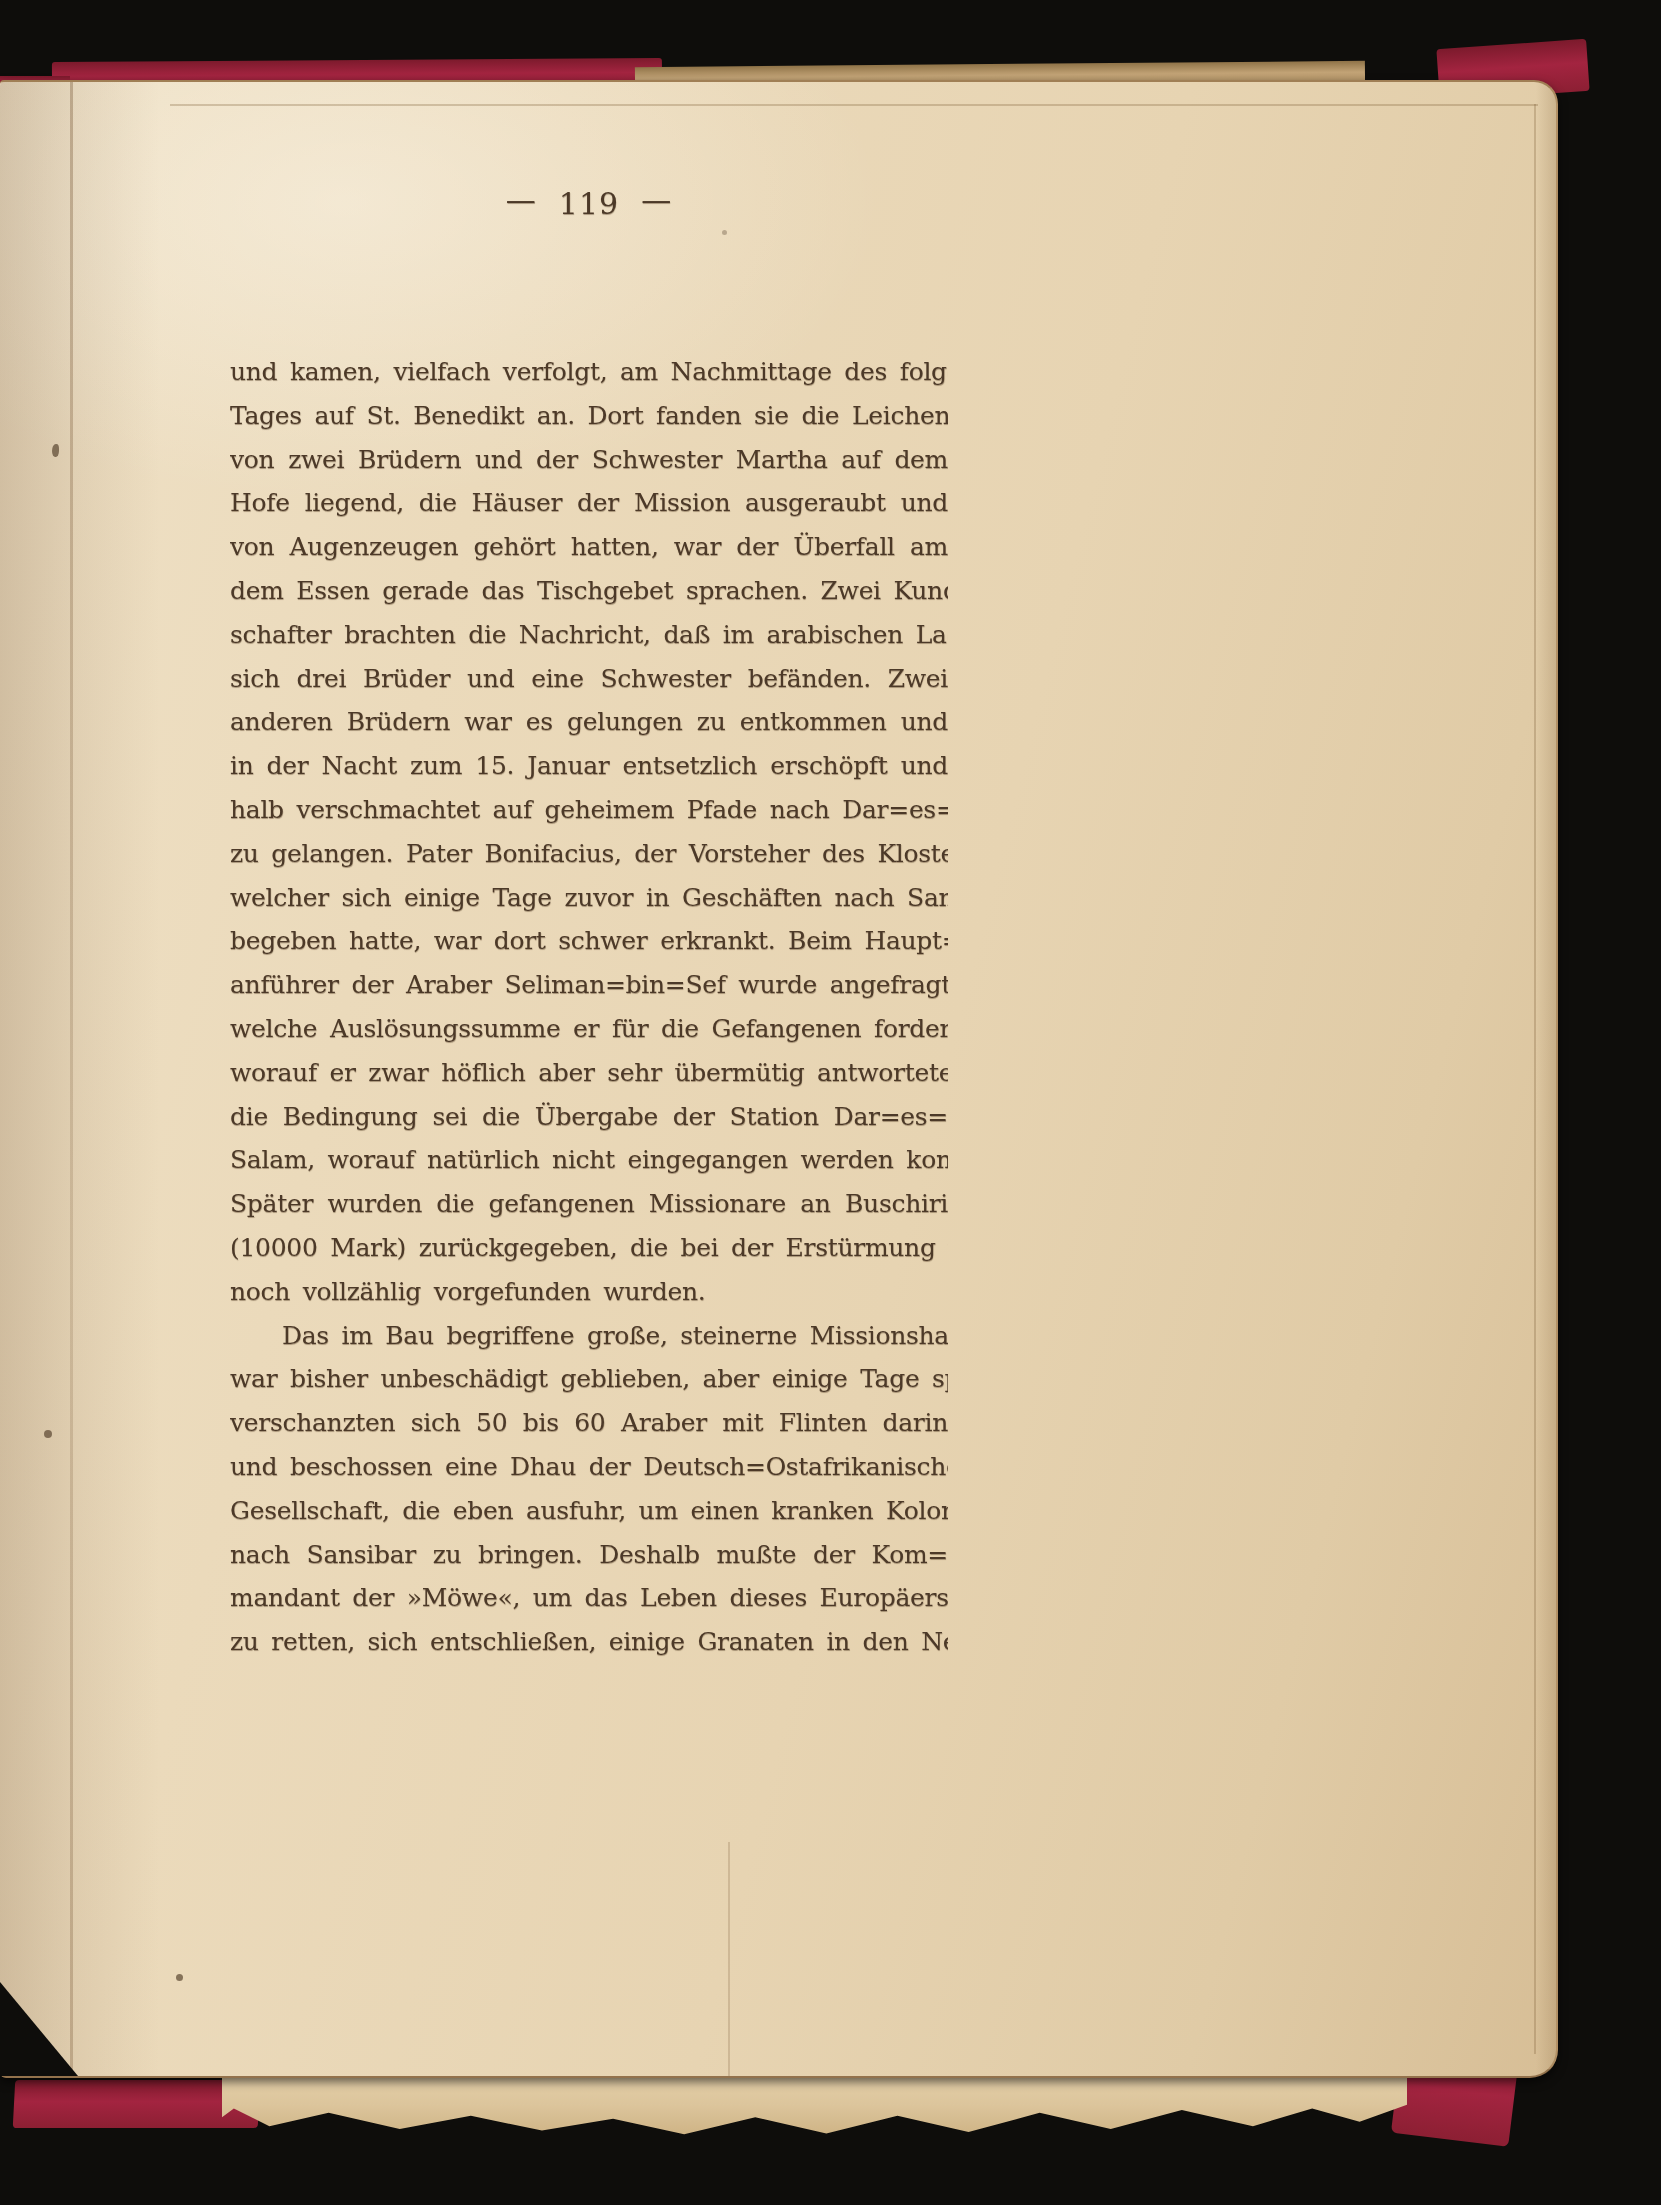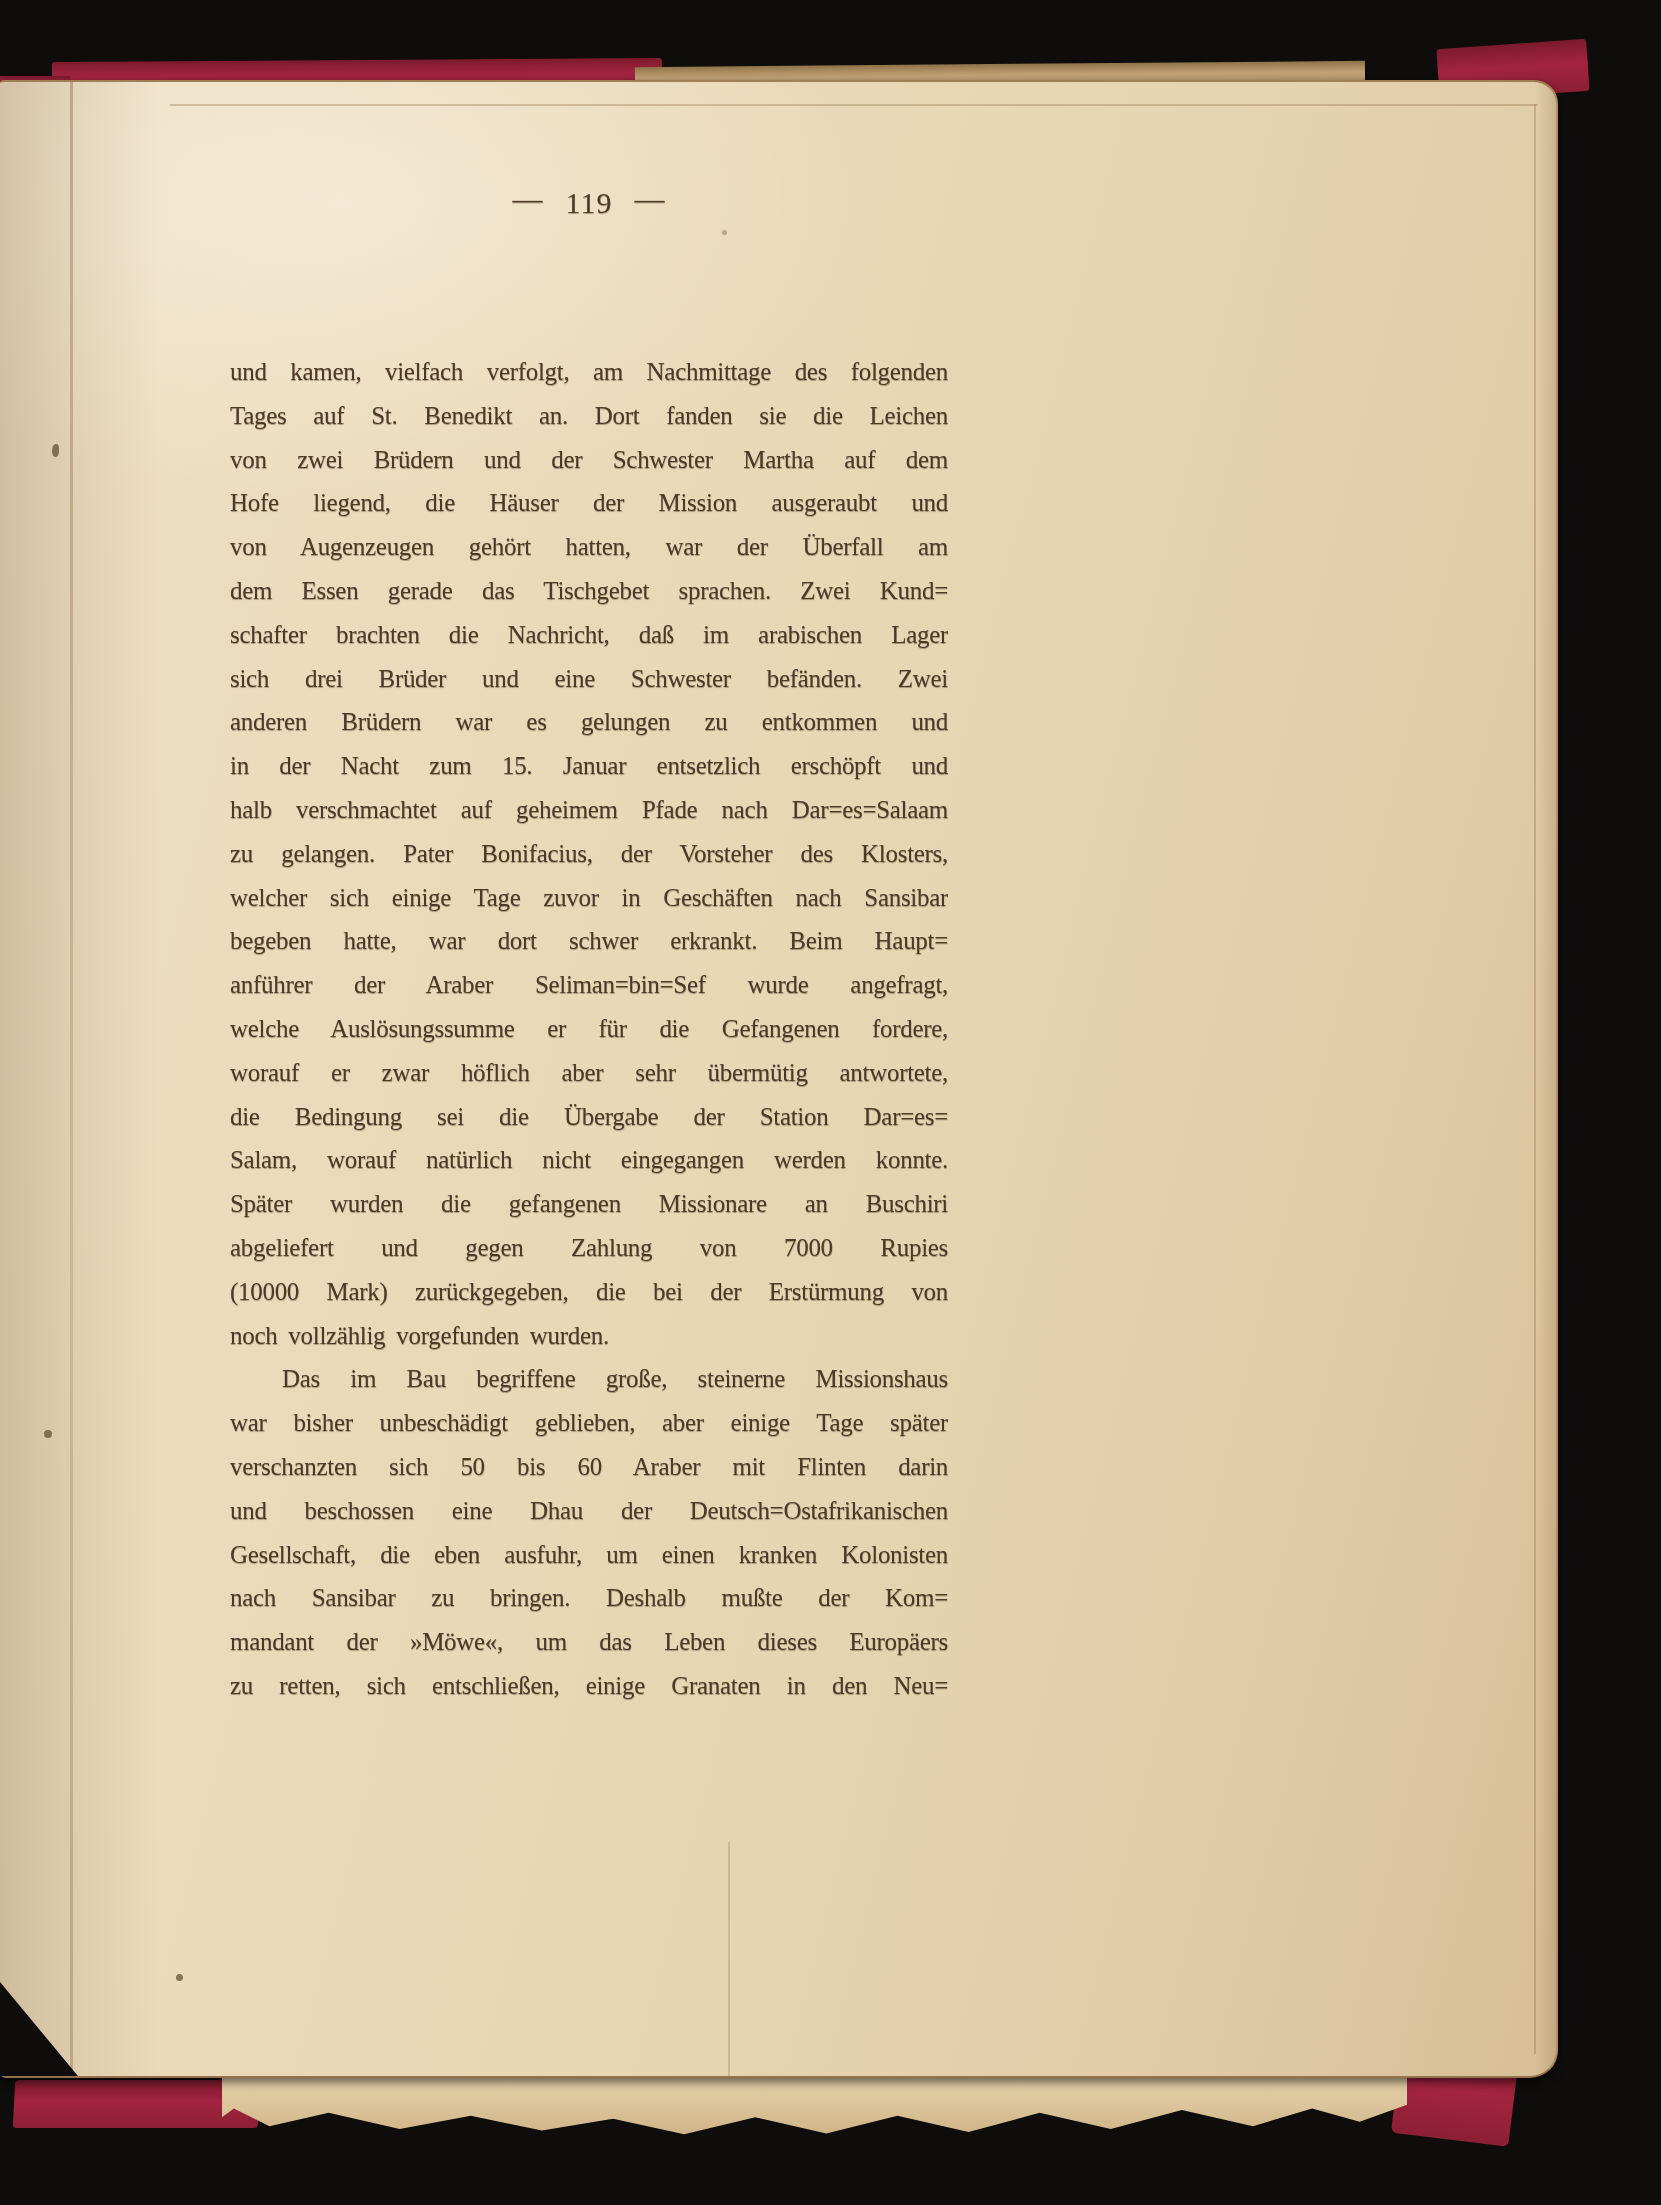--- a/index.html
+++ b/index.html
@@ -4,21 +4,21 @@
 <style>
   html, body {
     margin: 0;
     padding: 0;
     width: 1661px;
     height: 2205px;
     background: #0e0d0b;
     overflow: hidden;
     font-family: "DejaVu Serif", serif;
   }
-  .stage { position: absolute; inset: 0; font-family: Liberation Serif, serif; }
+  .stage { position: absolute; inset: 0; }
 
   
   .cover-red {
     position: absolute;
     background: linear-gradient(180deg, #7c1a2c 0%, #a32440 45%, #8c1f33 100%);
   }
   .cover-top-left   { left: 52px;  top: 60px;  width: 610px; height: 32px; transform: rotate(-0.4deg); border-radius: 3px; }
   .cover-top-sliver { left: 0px;   top: 76px;  width: 70px;  height: 14px; }
   .cover-top-right  { left: 1438px; top: 44px; width: 150px; height: 52px; transform: rotate(-4deg); border-radius: 4px; }
   .cover-bottom-left{ left: 14px;  top: 2080px; width: 245px; height: 48px; transform: skewX(-3deg); border-radius: 4px; }
@@ -159,21 +159,20 @@
         <div class="line">halb verschmachtet auf geheimem Pfade nach Dar=es=Salaam</div>
         <div class="line">zu gelangen. Pater Bonifacius, der Vorsteher des Klosters,</div>
         <div class="line">welcher sich einige Tage zuvor in Geschäften nach Sansibar</div>
         <div class="line">begeben hatte, war dort schwer erkrankt. Beim Haupt=</div>
         <div class="line">anführer der Araber Seliman=bin=Sef wurde angefragt,</div>
         <div class="line">welche Auslösungssumme er für die Gefangenen fordere,</div>
         <div class="line">worauf er zwar höflich aber sehr übermütig antwortete,</div>
         <div class="line">die Bedingung sei die Übergabe der Station Dar=es=</div>
         <div class="line">Salam, worauf natürlich nicht eingegangen werden konnte.</div>
         <div class="line">Später wurden die gefangenen Missionare an Buschiri</div>
-        <div class="line">abgeliefert und gegen Zahlung von 7000 Rupies</div>
         <div class="line">(10000 Mark) zurückgegeben, die bei der Erstürmung von</div>
         <div class="line para-end">noch vollzählig vorgefunden wurden.</div>
       </div>
       <div class="para">
         <div class="line indent">Das im Bau begriffene große, steinerne Missionshaus</div>
         <div class="line">war bisher unbeschädigt geblieben, aber einige Tage später</div>
         <div class="line">verschanzten sich 50 bis 60 Araber mit Flinten darin</div>
         <div class="line">und beschossen eine Dhau der Deutsch=Ostafrikanischen</div>
         <div class="line">Gesellschaft, die eben ausfuhr, um einen kranken Kolonisten</div>
         <div class="line">nach Sansibar zu bringen. Deshalb mußte der Kom=</div>

